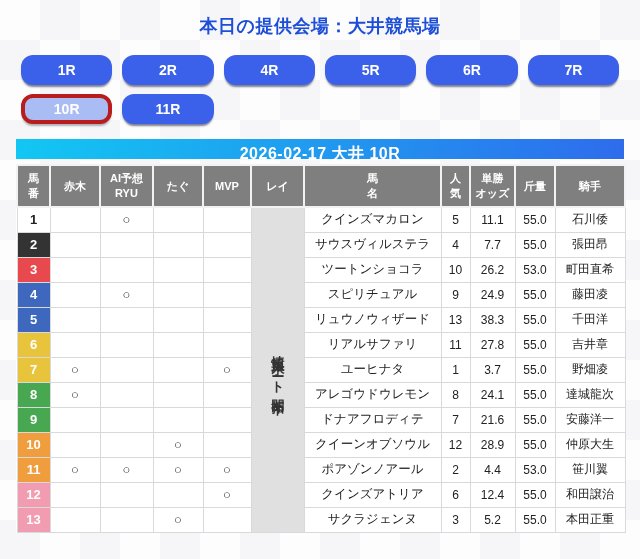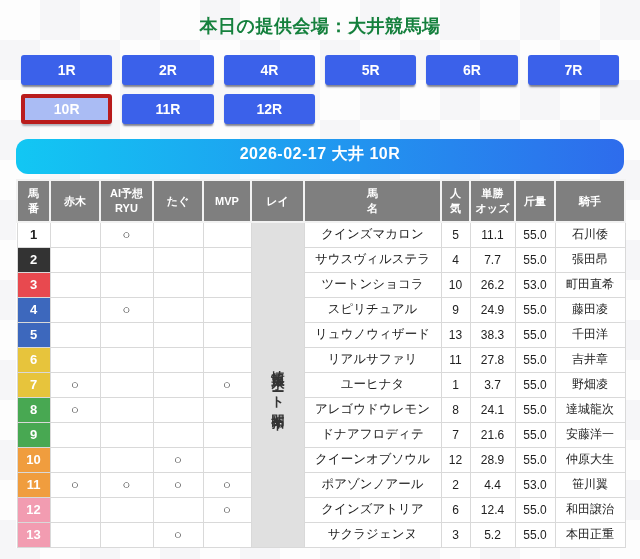--- a/index.html
+++ b/index.html
@@ -9,57 +9,56 @@
     background-color: #fdfdfd;
     background-image: repeating-conic-gradient(#f6f6f8 0% 25%, rgba(255,255,255,0) 0% 50%);
     background-size: 80px 80px;
     overflow: hidden;
   }
   .venue-title {
     margin-top: 14px;
     text-align: center;
     font-size: 18px;
     font-weight: bold;
-    color: #15803d;
+    color: #1d4ed8;
     letter-spacing: 0.5px;
   }
   .race-grid {
     margin: 17px 21px 0;
     display: grid;
     grid-template-columns: repeat(6, 1fr);
     gap: 9px 10px;
   }
   .race-btn {
     height: 30px;
     border: none;
-    border-radius: 3px;
+    border-radius: 12px;
     background: #3b61ea;
     color: #ffffff;
     font-family: inherit;
     font-size: 14px;
     font-weight: bold;
     cursor: pointer;
     box-shadow: 0 3px 2px -1px rgba(55,60,85,0.65);
   }
   .race-btn.active {
     background: #aabcf4;
     border: 4px solid #b91c1c;
     box-shadow: 0 3px 2px -1px rgba(120,125,140,0.6);
   }
   .race-banner {
     margin: 15px 16px 0;
-    height: 35px;
+    height: 20px;
     line-height: 30px;
     text-align: center;
     background: linear-gradient(90deg, #12c7f3, #2e6cec);
     color: #ffffff;
     font-size: 16px;
     font-weight: bold;
     letter-spacing: 0.5px;
-    border-radius: 12px;
   }
   table.race-table {
     margin: 5px 16px 0;
     width: 608px;
     border-collapse: collapse;
     table-layout: fixed;
     background: #ffffff;
     font-size: 12px;
     color: #222222;
   }
@@ -116,21 +115,20 @@
 
 <div class="race-grid">
     <button class="race-btn">1R</button>
     <button class="race-btn">2R</button>
     <button class="race-btn">4R</button>
     <button class="race-btn">5R</button>
     <button class="race-btn">6R</button>
     <button class="race-btn">7R</button>
     <button class="race-btn active">10R</button>
     <button class="race-btn">11R</button>
-    <button class="race-btn">12R</button>
   </div>
 
 <div class="race-banner">2026-02-17 大井 10R</div>
 
 <table class="race-table">
   <colgroup>
     <col class="c-num">
       <col class="c-mark1">
       <col class="c-mark2">
       <col class="c-mark3">

